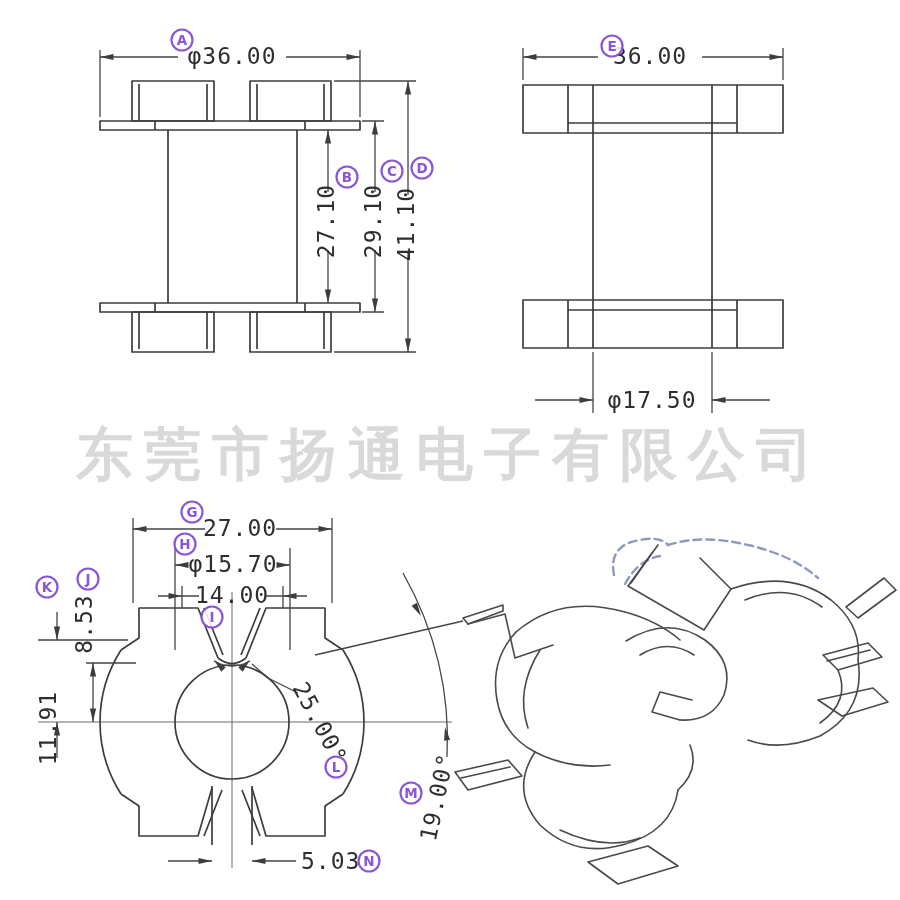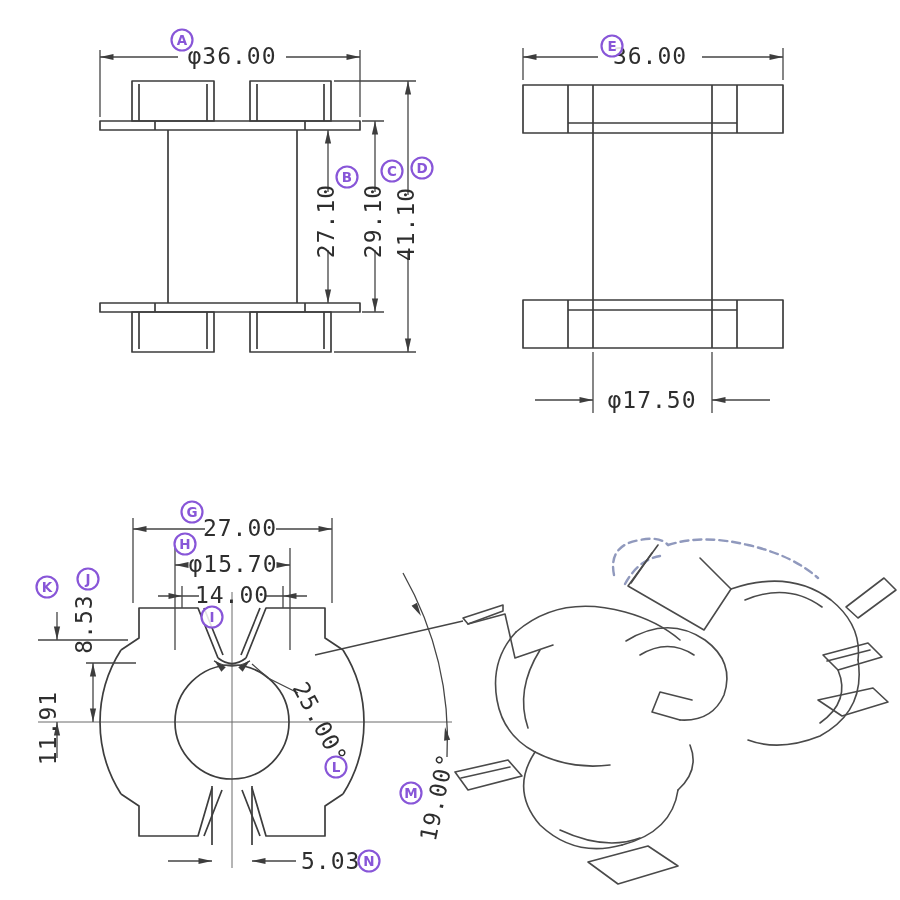--- a/index.html
+++ b/index.html
@@ -16,20 +16,21 @@
   .cline{stroke:#6a6a6a;stroke-width:1;fill:none;}
   .iso{stroke:#4a4a4a;stroke-width:1.6;fill:none;stroke-linejoin:round;stroke-linecap:round;}
   .isoblue{stroke:#9099bd;stroke-width:2.4;fill:none;stroke-linecap:round;}
   .lblc{fill:#ffffff;fill-opacity:.85;stroke:#8856d8;stroke-width:2.2;}
 </style>
 </head>
 <body>
 
 <div id="stage">
 
+  <div id="watermark">东莞市扬通电子有限公司</div>
 
   <svg id="drawing" width="900" height="900" viewBox="0 0 900 900">
 
     <defs>
       <path id="ah" d="M0,0 L13.5,3.1 L13.5,-3.1 Z" fill="#3d3d3d" stroke="none"></path>
     </defs>
 
     <g>
 
       <g class="part">

